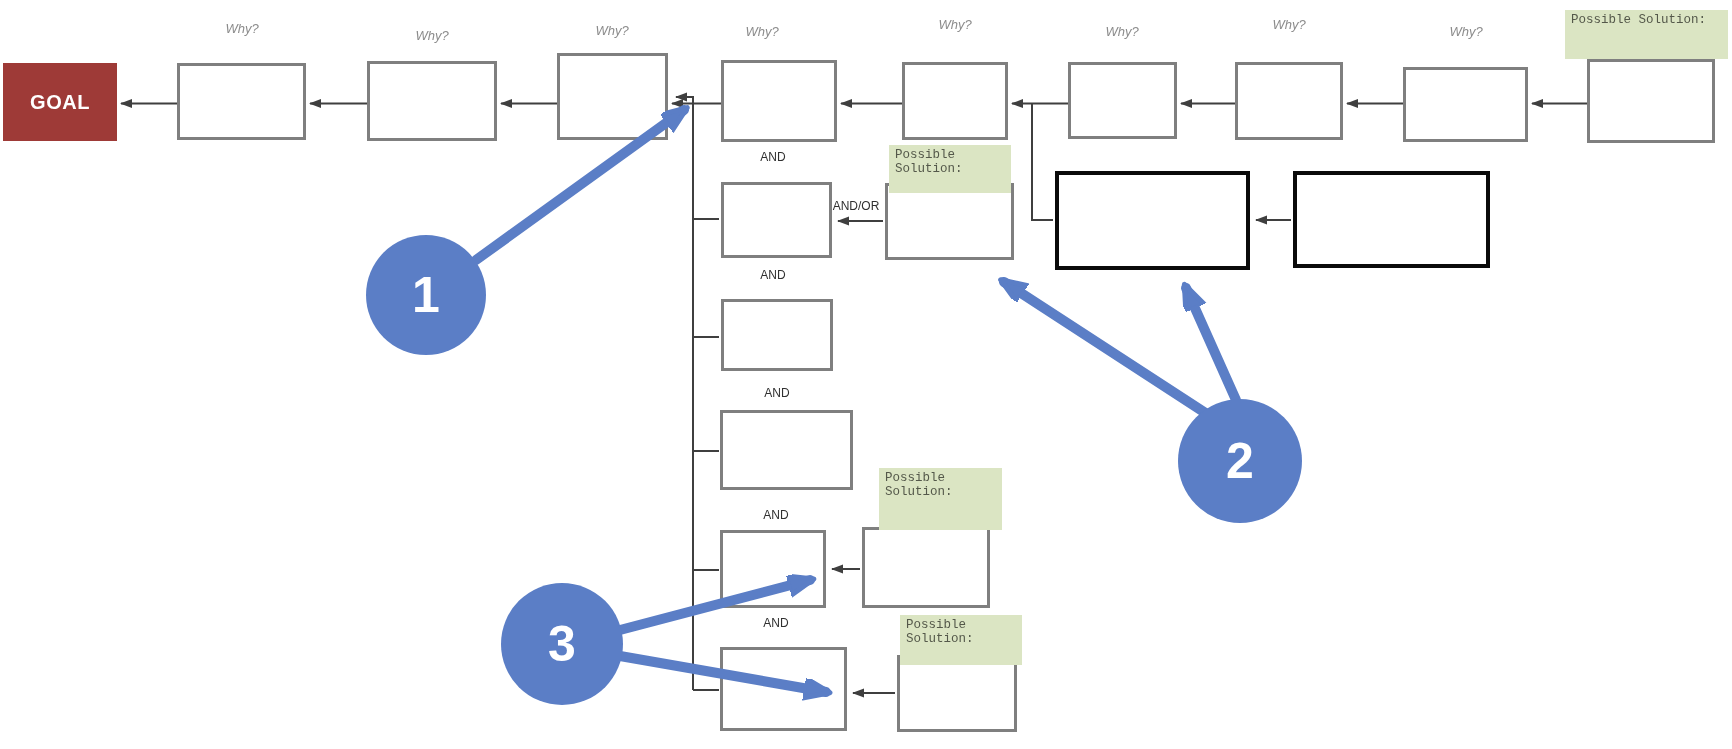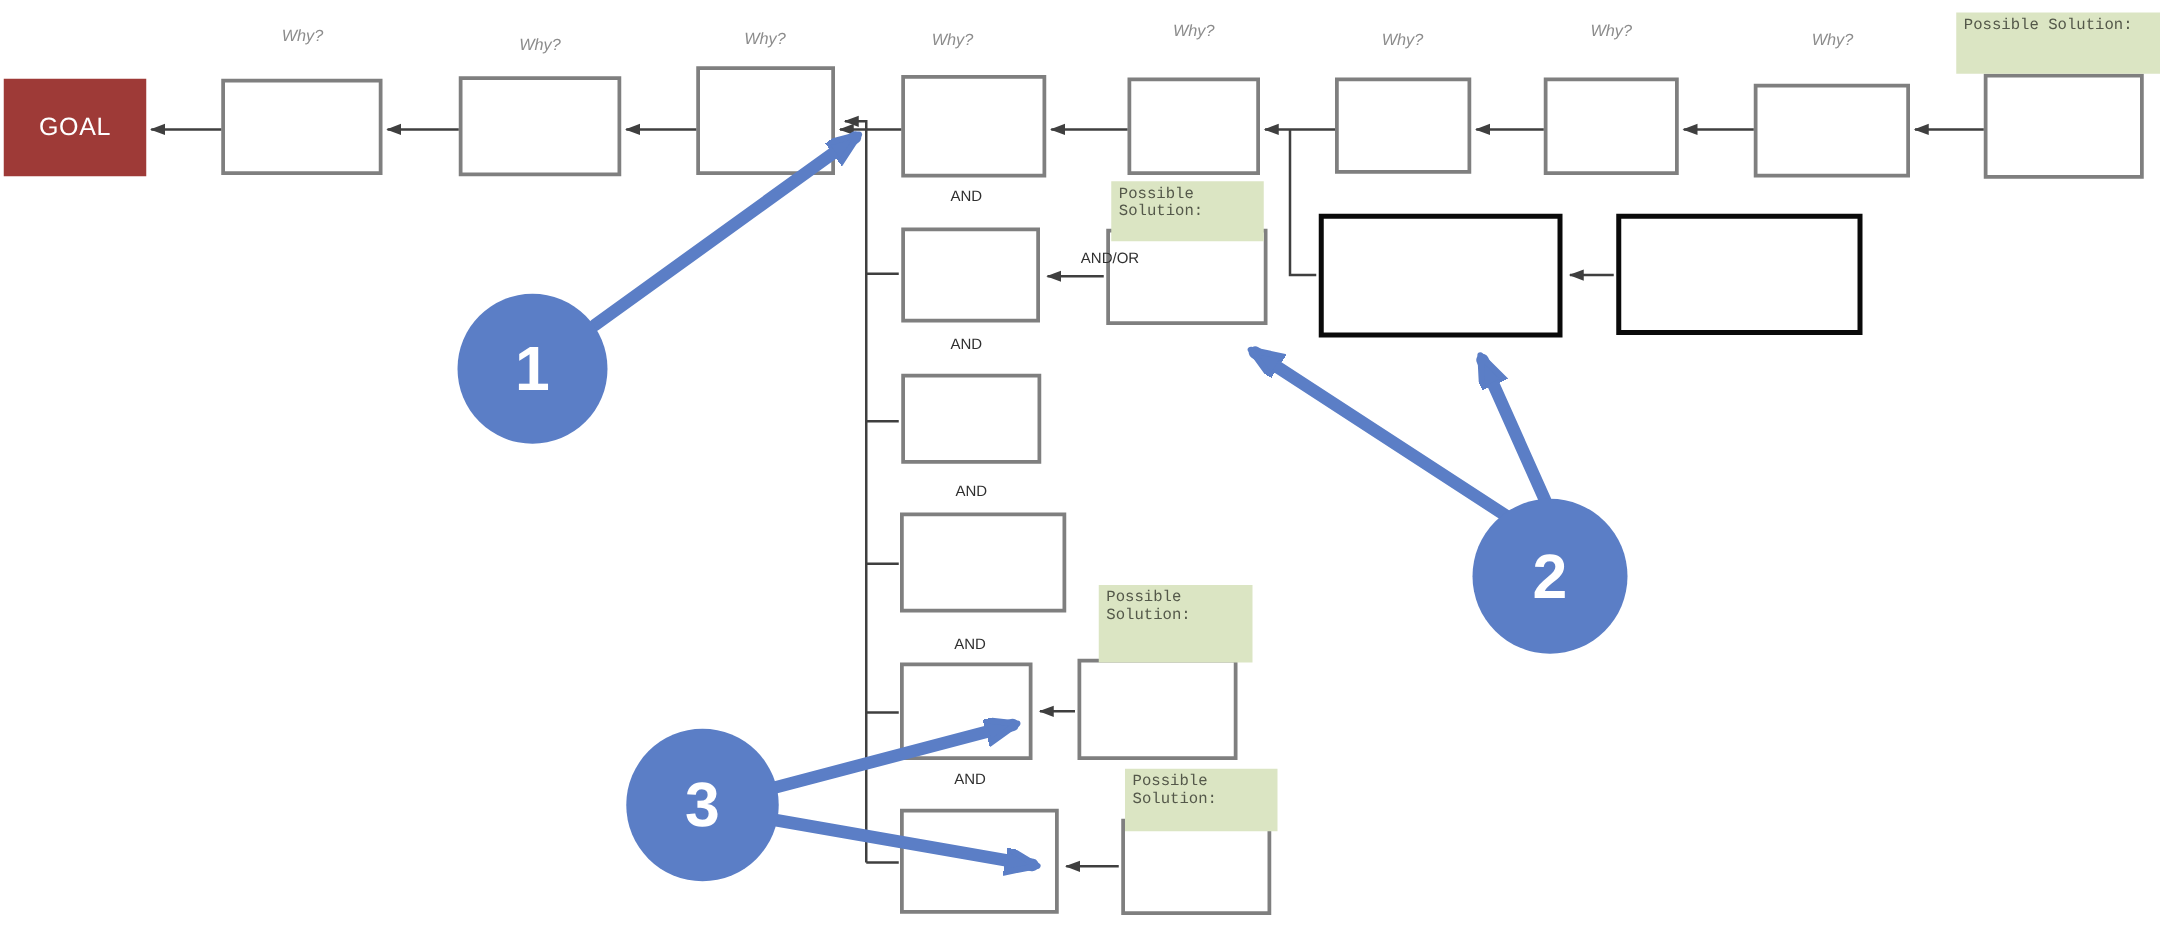--- a/index.html
+++ b/index.html
@@ -9,21 +9,21 @@
   }
   .wires{position:absolute;left:0;top:0;z-index:3;pointer-events:none;}
   .box{
     position:absolute;box-sizing:border-box;background:#ffffff;
     border:3px solid var(--box-border);z-index:1;
   }
   .box.big-border{border-width:4px;border-color:var(--black-box-border);}
   .goal{
     background:var(--goal-fill);border:none;display:flex;align-items:center;justify-content:center;
   }
-  .goal span{color:#ffffff;font-weight:normal;font-size:20px;letter-spacing:.5px;}
+  .goal span{color:#ffffff;font-weight:bold;font-size:20px;letter-spacing:.5px;}
   .green{
     position:absolute;box-sizing:border-box;background:var(--solution-fill);
     z-index:2;padding:3px 0 0 6px;font-size:12.5px;color:var(--solution-text);font-family:Liberation Mono, monospace;
   }
   .why{
     position:absolute;transform:translateX(-50%);font-size:13px;font-style:italic;
     color:var(--why-text);z-index:2;white-space:nowrap;
   }
   .andlbl{
     position:absolute;transform:translateX(-50%);font-size:12px;
@@ -114,21 +114,21 @@
   </div>
 
   <div class="box big-border" style="left:1055px;top:171px;width:195px;height:99px"></div>
   <div class="box big-border" style="left:1293px;top:171px;width:197px;height:97px"></div>
 
   <div class="andlbl" style="left:773px;top:150px">AND</div>
   <div class="andlbl" style="left:773px;top:268px">AND</div>
   <div class="andlbl" style="left:777px;top:386px">AND</div>
   <div class="andlbl" style="left:776px;top:508px">AND</div>
   <div class="andlbl" style="left:776px;top:616px">AND</div>
-  <div class="andlbl" style="left:888px;top:199px">AND/OR</div>
+  <div class="andlbl" style="left:856px;top:199px">AND/OR</div>
 
   <div class="box" style="left:721px;top:182px;width:111px;height:76px"></div>
   <div class="box" style="left:721px;top:299px;width:112px;height:72px"></div>
   <div class="box" style="left:720px;top:410px;width:133px;height:80px"></div>
   <div class="box" style="left:720px;top:530px;width:106px;height:78px"></div>
   <div class="box" style="left:720px;top:647px;width:127px;height:84px"></div>
 
   <div class="box" style="left:885px;top:183px;width:129px;height:77px"></div>
   <div class="green" style="left:889px;top:145px;width:122px;height:48px">
     <span>Possible Solution:</span>

